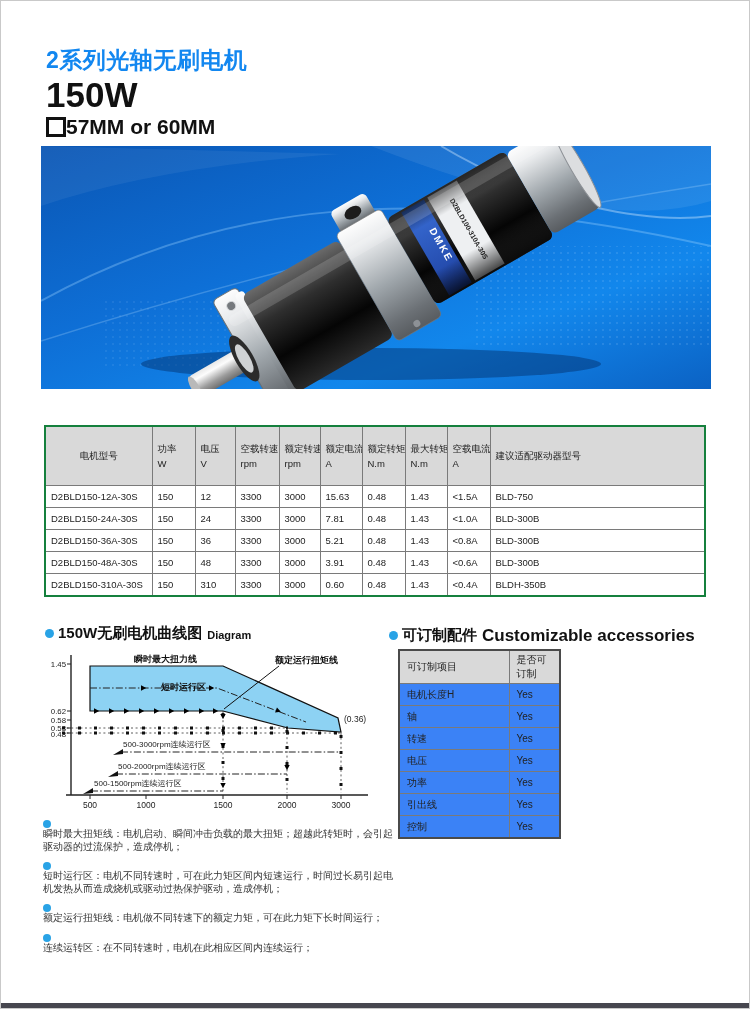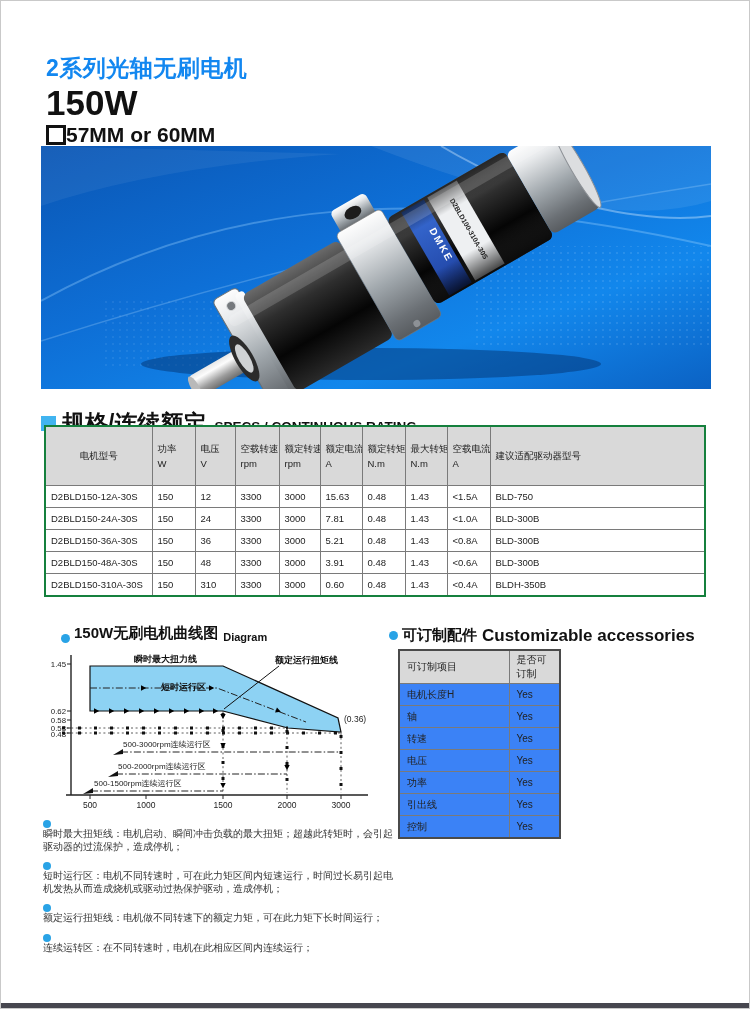--- a/index.html
+++ b/index.html
@@ -1,42 +1,42 @@
 <!DOCTYPE html>
 <html><head>
 <meta charset="utf-8">
 <style>
   html,body{margin:0;padding:0;background:#e9e9e9;}
   .page{position:relative;width:750px;height:1009px;margin:0 auto;background:#fff;
         border:1px solid #c9c9c9;box-sizing:border-box;overflow:hidden;
         font-family:"Liberation Sans",sans-serif;color:#111;}
   
   .hdr{position:absolute;left:45px;top:44px;}
-  .hdr .series{color:#1287f0;font-size:23px;font-weight:bold;letter-spacing:.5px;margin-top:8px;}
+  .hdr .series{color:#1287f0;font-size:23px;font-weight:bold;letter-spacing:.5px;}
   .hdr .power{font-size:35px;font-weight:bold;line-height:1.02;margin-top:1px;}
   .hdr .size{font-size:21px;font-weight:bold;display:flex;align-items:center;margin-top:2px;}
   .size-box{width:14px;height:14px;border:3px solid #111;display:inline-block;}
   
   .hero{position:absolute;left:40px;top:145px;width:670px;height:243px;}
   .hero svg{display:block;width:670px;height:243px;}
   
   .spec-head{position:absolute;left:40px;top:407px;display:flex;align-items:center;}
   .blue-sq{width:15px;height:15px;background:#41b4f0;margin-right:6px;}
   .spec-title-cn{font-size:23px;font-weight:bold;}
   .spec-title-en{font-size:13.5px;font-weight:bold;margin-left:8px;margin-top:6px;}
   table{border-collapse:collapse;table-layout:fixed;}
   .spec-table{position:absolute;left:43px;top:424px;width:660px;border:2px solid #15803d;}
   .spec-table th,.spec-table td{border:1px solid #7a7a7a;font-size:9.5px;font-weight:normal;
       text-align:left;padding:2px 5px;color:#222;overflow:hidden;white-space:nowrap;}
   .spec-table thead th{background:#d9d9d9;height:54px;vertical-align:middle;}
   .spec-table thead th.c{text-align:center;}
   .spec-table td{height:17px;background:#fff;}
   .u{margin-top:2px;}
   
-  .chart-title{position:absolute;left:60px;top:623px;display:flex;align-items:flex-end;}
+  .chart-title{position:absolute;left:44px;top:623px;display:flex;align-items:center;}
   .dot{width:9px;height:9px;border-radius:50%;background:#29a3e6;margin-right:4px;}
   .ct-cn{font-size:15px;font-weight:bold;}
   .ct-en{font-size:11px;font-weight:bold;margin-left:5px;margin-top:2px;}
   .chart-wrap{position:absolute;left:40px;top:642px;width:345px;height:175px;}
   .chart-wrap svg{width:345px;height:175px;display:block;font-family:"Liberation Sans",sans-serif;}
   .cl-b{font-size:9px;font-weight:bold;fill:#111;}
   .cl-z{font-size:8px;fill:#222;}
   .cl-t{font-size:7.8px;fill:#222;}
   .cl-n{font-size:8.5px;fill:#222;}
   .dotl{stroke:#333;stroke-width:.8;stroke-dasharray:2 2.6;fill:none;}
@@ -143,25 +143,20 @@
         <rect x="58" y="-48" width="34" height="96" fill="#eef0f2"></rect>
         <text transform="translate(76,0) rotate(90)" text-anchor="middle" font-size="7" font-weight="bold" fill="#222">D2BLD100-310A-30S</text>
         <rect x="12" y="-50" width="136" height="100" rx="6" fill="url(#shadeG)"></rect>
         <rect x="148" y="-47" width="56" height="94" rx="6" fill="url(#silverG)"></rect>
         <ellipse cx="203" cy="0" rx="6.5" ry="47" fill="#dcdee0" stroke="#8d9196" stroke-width="1"></ellipse>
         <rect x="-176" y="-44" width="372" height="12" rx="6" fill="#ffffff" opacity="0.16"></rect>
       </g>
     </svg>
   </div>
 
-  <div class="spec-head">
-    <span class="blue-sq"></span>
-    <span class="spec-title-cn">规格/连续额定</span>
-    <span class="spec-title-en">SPECS / CONTINUOUS RATING</span>
-  </div>
 
   <table class="spec-table">
     <colgroup>
       <col style="width:107px">
         <col style="width:43px">
         <col style="width:40px">
         <col style="width:44px">
       <col style="width:41px">
         <col style="width:42px">
         <col style="width:43px">

